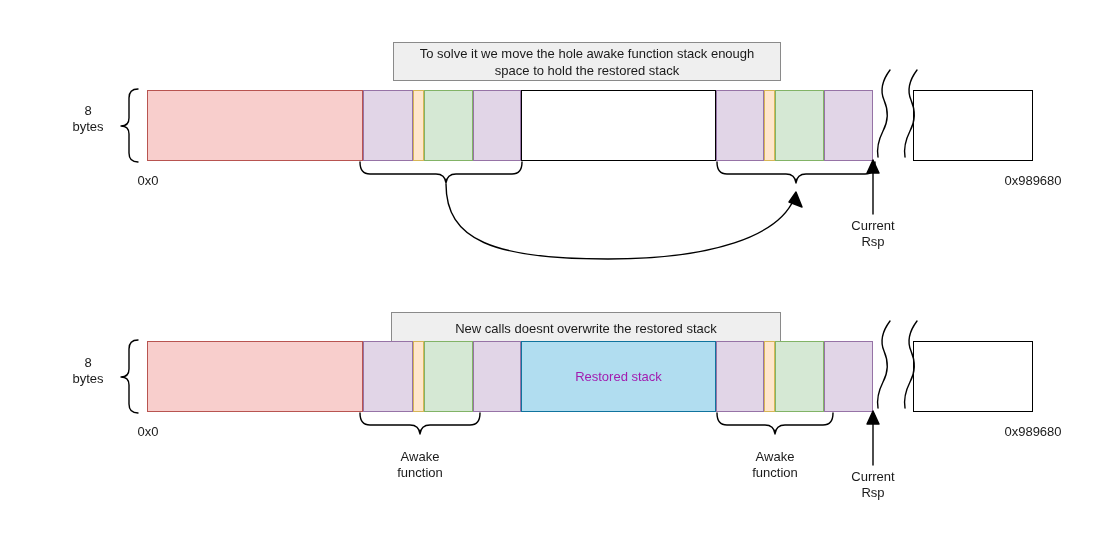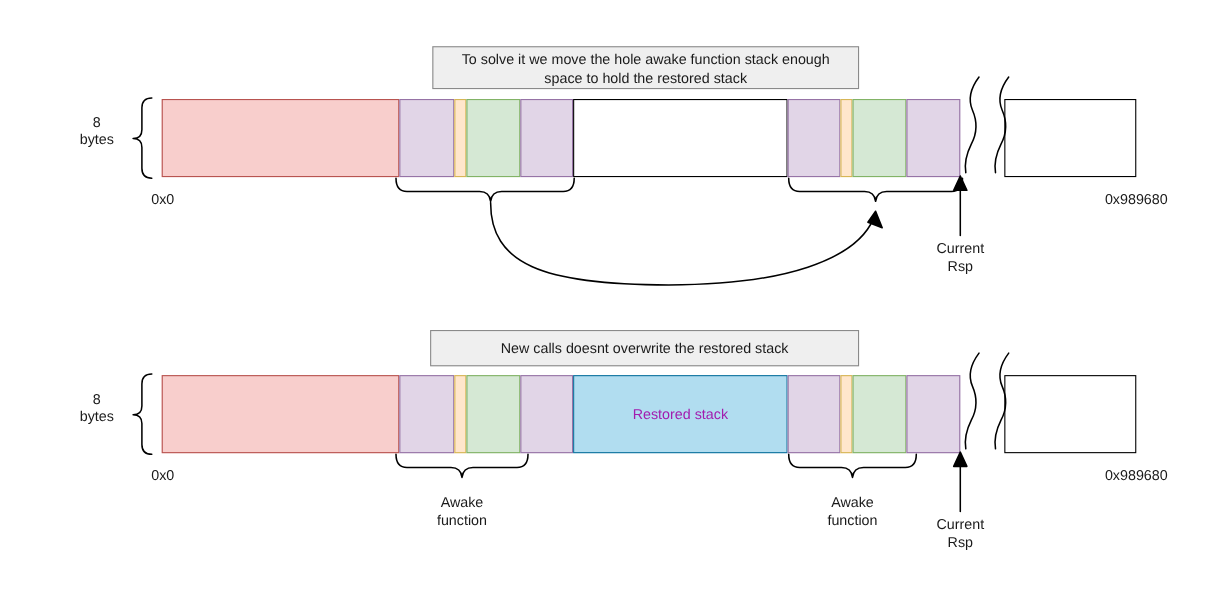--- a/index.html
+++ b/index.html
@@ -84,21 +84,21 @@
   <div class="seg" style="left:742px; top:90px; width:49px; height:71px; background:#d5e8d4; border:1px solid #82b366;"></div>
   <div class="seg" style="left:791px; top:90px; width:49px; height:71px; background:#e1d5e7; border:1px solid #9673a6;"></div>
   <div class="seg" style="left:880px; top:90px; width:120px; height:71px; background:#ffffff; border:1px solid #000000;"></div>
 
   <div class="txt" style="left:80px; top:173px; width:70px;">0x0</div>
   <div class="txt" style="left:950px; top:173px; width:100px;">0x989680</div>
 
   <div class="txt" style="left:800px; top:218px; width:80px;">Current
 Rsp</div>
 
-  <div class="callout" style="left:358px; top:300px; width:390px; height:33px;">New calls doesnt overwrite the restored stack</div>
+  <div class="callout" style="left:358px; top:312px; width:390px; height:33px;">New calls doesnt overwrite the restored stack</div>
 
   <div class="txt" style="left:20px; top:355px; width:70px;">8
 bytes</div>
 
   <div class="seg" style="left:114px; top:341px; width:216px; height:71px; background:#f8cecc; border:1px solid #b85450;"></div>
   <div class="seg" style="left:330px; top:341px; width:50px; height:71px; background:#e1d5e7; border:1px solid #9673a6;"></div>
   <div class="seg" style="left:380px; top:341px; width:11px; height:71px; background:#ffe6cc; border:1px solid #d6b656;"></div>
   <div class="seg" style="left:391px; top:341px; width:49px; height:71px; background:#d5e8d4; border:1px solid #82b366;"></div>
   <div class="seg" style="left:440px; top:341px; width:48px; height:71px; background:#e1d5e7; border:1px solid #9673a6;"></div>
   <div class="seg" style="left:488px; top:341px; width:195px; height:71px; background:#b1ddf0; border:1px solid #10739e;">Restored

